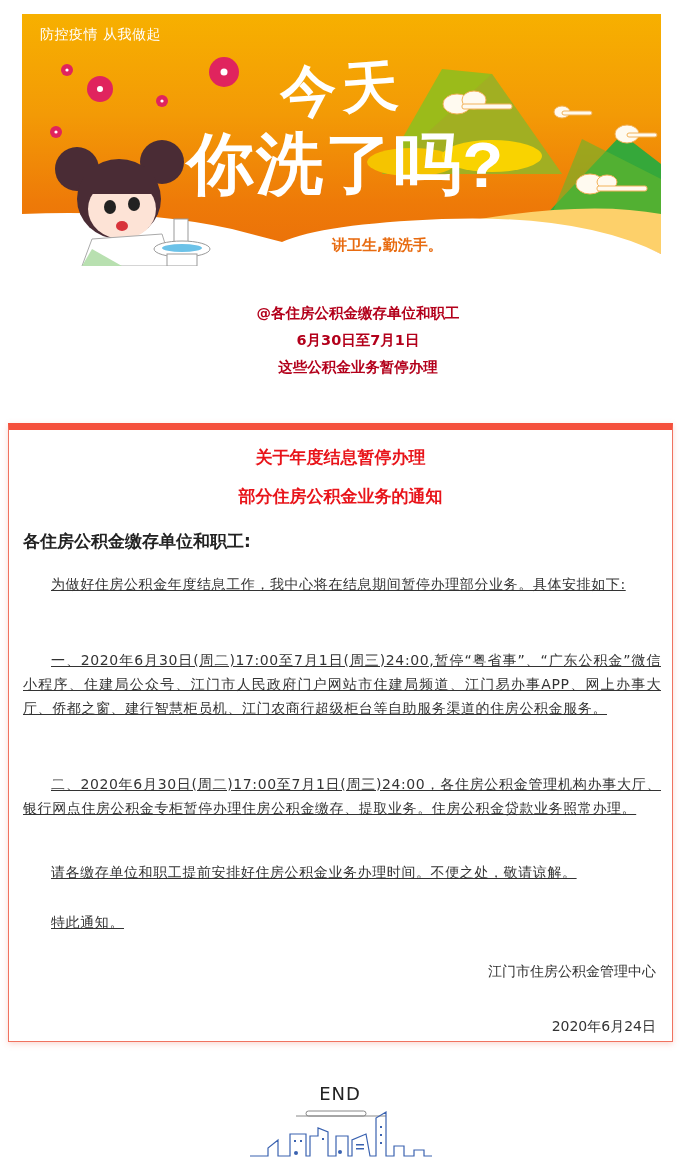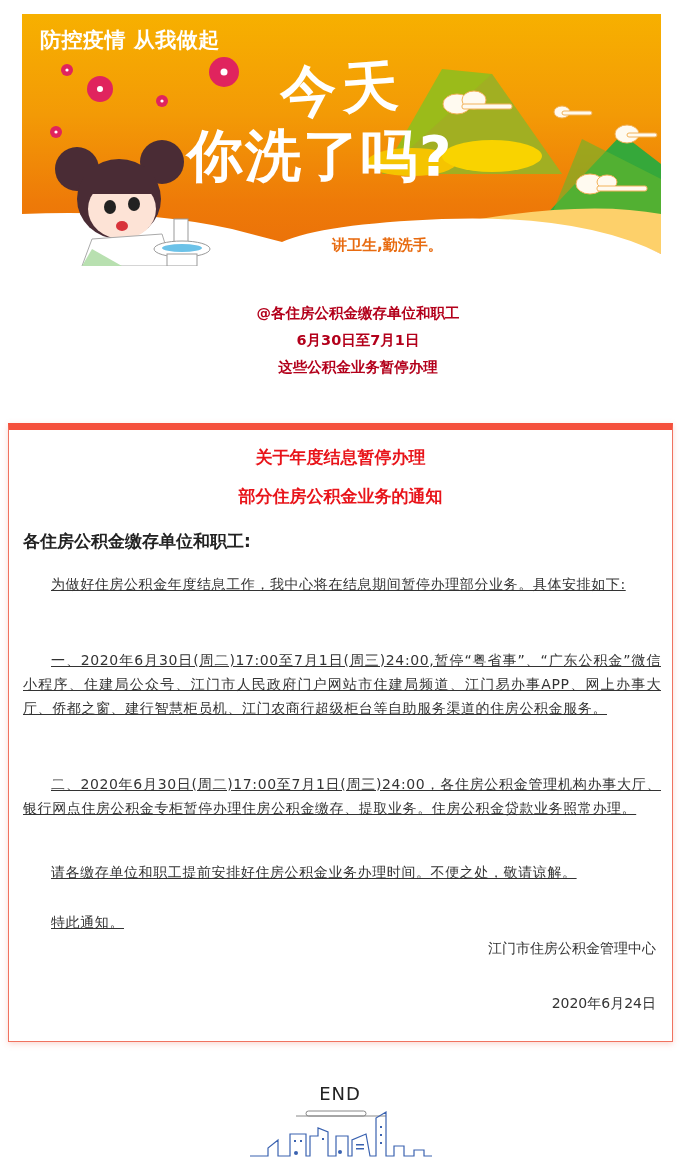--- a/index.html
+++ b/index.html
@@ -9,30 +9,31 @@
     color: #222;
   }
   
   .banner {
     position: absolute; left: 22px; top: 14px; width: 639px; height: 252px;
     overflow: hidden;
     background: linear-gradient(180deg, #f7b000 0%, #f39a06 40%, #ee7a08 75%, #ea6e0a 100%);
   }
   .banner svg { position: absolute; left: 0; top: 0; }
   .banner-slogan {
-    position: absolute; left: 18px; top: 12px; font-size: 21px; font-weight: bold;
+    position: absolute; left: 18px; top: 12px; font-size: 14px; font-weight: normal;
     color: #ffffff; letter-spacing: 0.5px;
   }
   .banner-headline-1 {
     position: absolute; left: 258px; top: 38px; font-size: 56px; font-weight: bold; color: #fff;
     letter-spacing: 6px; transform: rotate(-4deg);
   }
   .banner-headline-2 {
-    position: absolute; left: 165px; top: 105px; font-size: 56px; font-weight: bold; color: #fff;
+    position: absolute; left: 165px; top: 105px; font-size: 67px; font-weight: bold; color: #fff;
     letter-spacing: 2px;
+    font-family: Liberation Mono, monospace;
   }
   .banner-tagline {
     position: absolute; left: 310px; top: 222px; font-size: 15px; font-weight: bold; color: #e86b10;
   }
   
   .intro {
     position: absolute; left: 0; top: 300px; width: 680px; text-align: center;
     color: #b3001b; font-weight: bold; font-size: 14.5px;
   }
   .intro div { height: 27px; line-height: 27px; padding-left: 36px; }
@@ -57,21 +58,21 @@
     position: absolute; left: 14px; width: 638px; font-size: 14px; line-height: 24px;
     color: #333; text-align: justify; letter-spacing: 0.6px; text-decoration: underline;
   }
   .para.indent { text-indent: 28px; }
   .para.p1 { top: 142px; }
   .para.p2 { top: 218px; }
   .para.p3 { top: 342px; }
   .para.p4 { top: 430px; }
   .para.p5 { top: 480px; }
   .sign {
-    position: absolute; right: 16px; font-size: 14px; color: #333; text-align: right;
+    position: absolute; right: 16px; font-size: 14px; color: #333; text-align: right; margin-top: 23px;
   }
   .sign.org { top: 510px; }
   .sign.date { top: 565px; }
   
   .end-label {
     position: absolute; left: 0; width: 680px; top: 1083px; text-align: center;
     font-size: 18px; color: #222; letter-spacing: 1px;
   }
   .end-art { position: absolute; left: 248px; top: 1108px; }
 </style>

